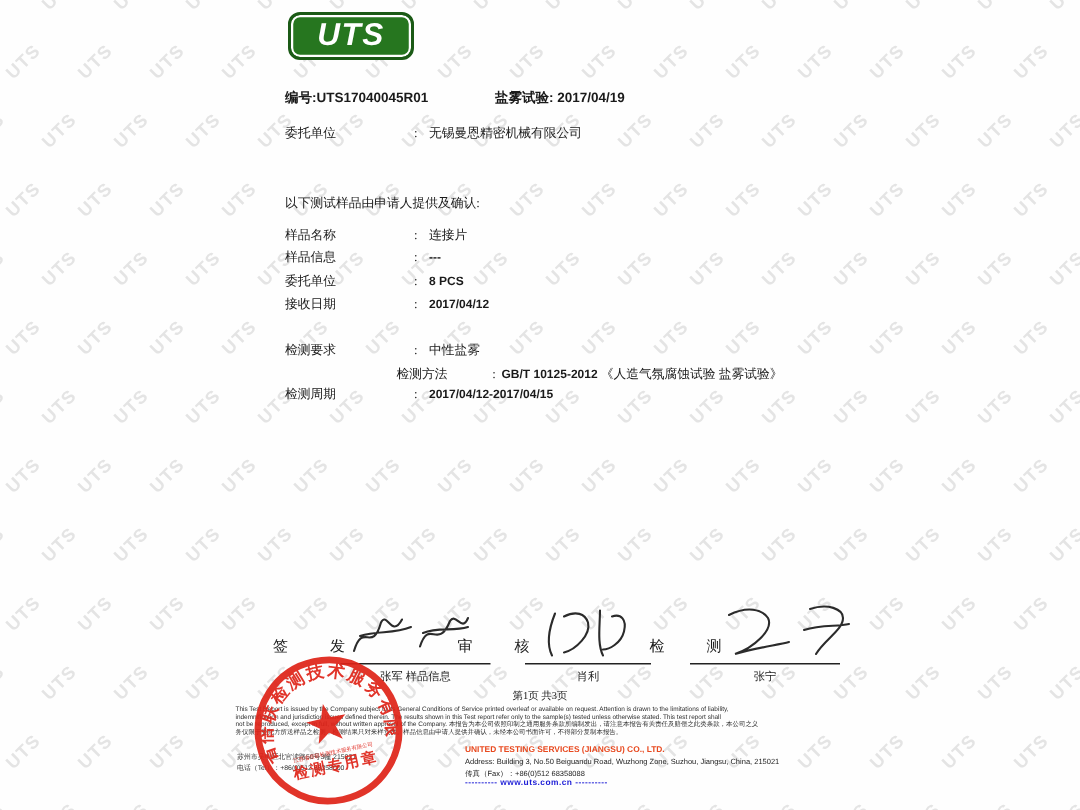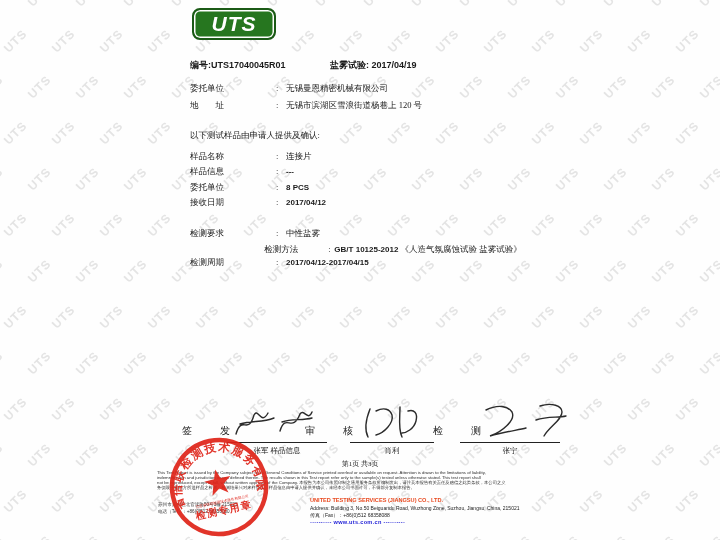--- a/index.html
+++ b/index.html
@@ -255,23 +255,20 @@
     <span>编号:</span><span>UTS17040045R01</span>
   </div>
   <div class="abs hline" style="left:330px;">
     <span>盐雾试验:</span>
     <span>2017/04/19</span>
   </div>
 
   <div class="abs body-row" style="top:83px;">
     <span class="lbl">委托单位</span><span class="colon">:</span><span>无锡曼恩精密机械有限公司</span>
   </div>
-  <div class="abs body-row" style="top:100px;">
-    <span class="lbl">地　　址</span><span class="colon">:</span><span>无锡市滨湖区雪浪街道杨巷上 120 号</span>
-  </div>
 
   <div class="abs note" style="top:130px;">以下测试样品由申请人提供及确认:</div>
 
   <div class="abs body-row" style="top:151px;">
     <span class="lbl">样品名称</span><span class="colon">:</span><span>连接片</span>
   </div>
   <div class="abs body-row" style="top:166px;">
     <span class="lbl">样品信息</span><span class="colon">:</span><span class="val-b">---</span>
   </div>
   <div class="abs body-row" style="top:182px;">

